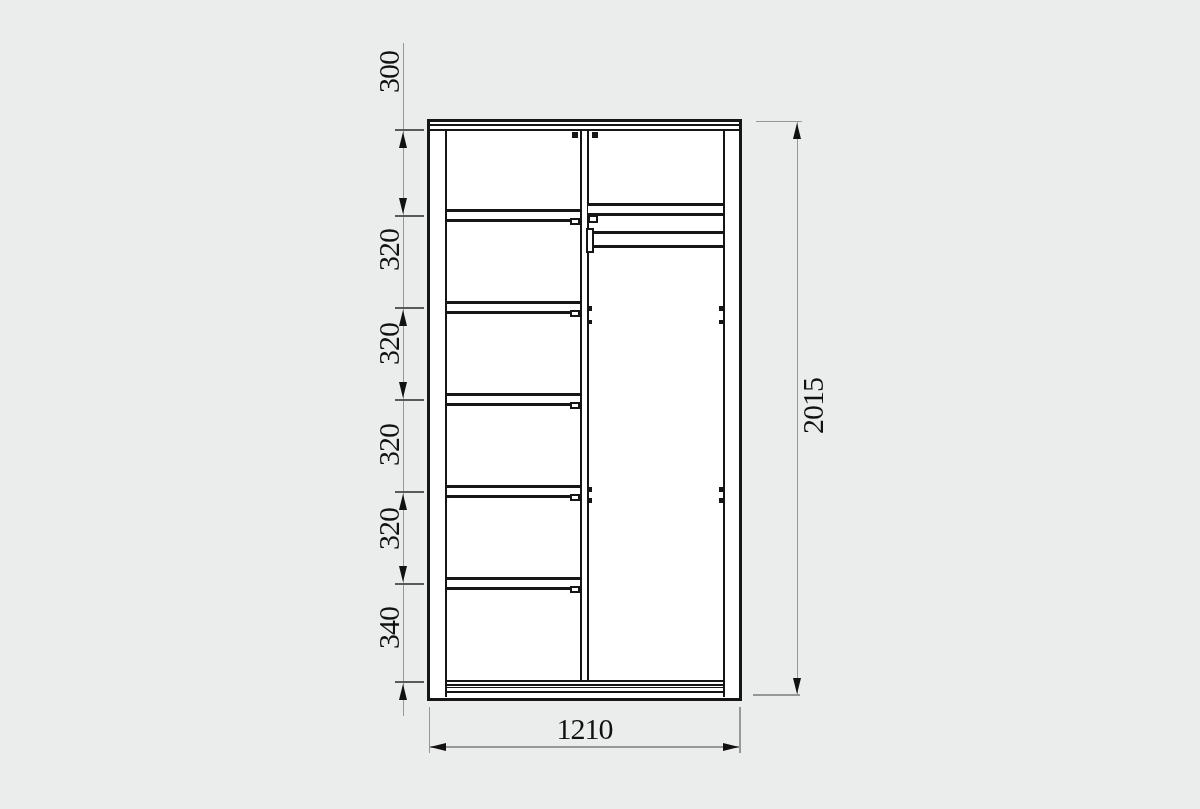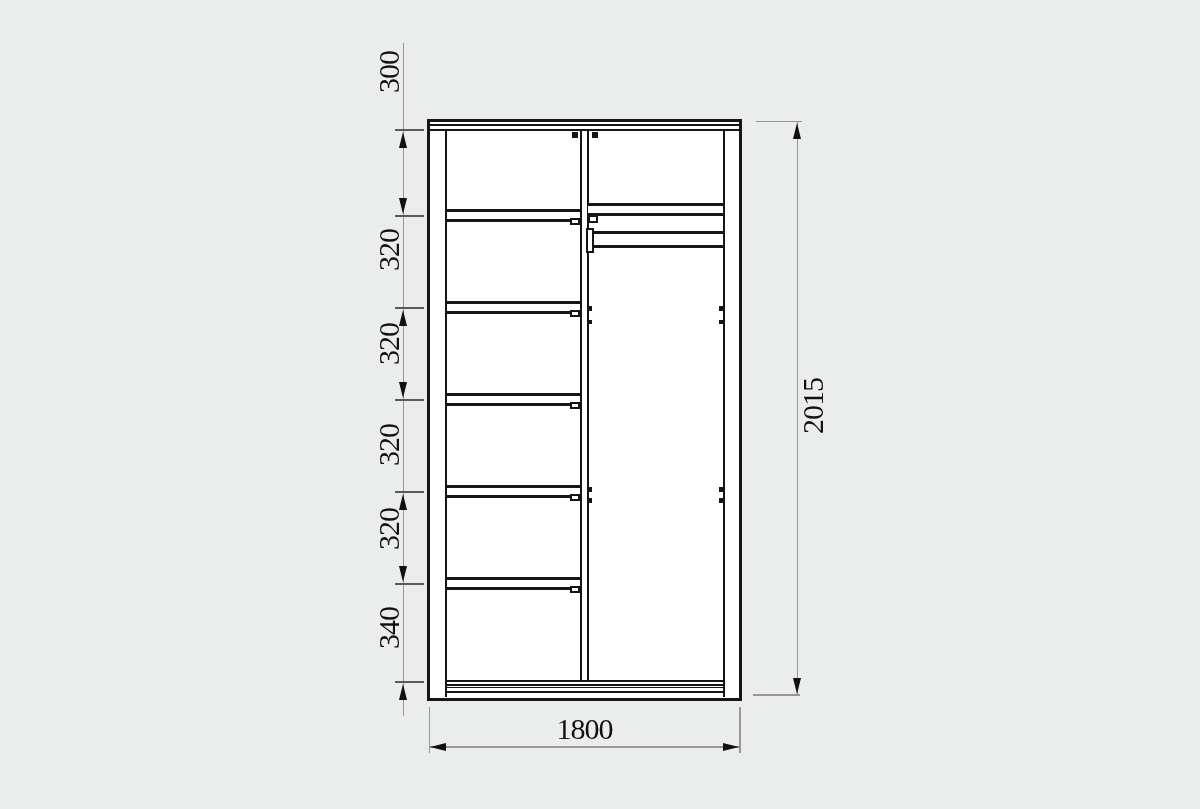--- a/index.html
+++ b/index.html
@@ -116,15 +116,15 @@
   <div class="abs dim" style="left:753px;top:694px;width:47px;height:1.5px;"></div>
   <div class="abs arrow up" style="left:792.75px;top:122.5px;"></div>
   <div class="abs arrow down" style="left:792.75px;top:677.5px;"></div>
   <div class="dimtext vert" style="left:813px;top:406px;">2015</div>
 
   <div class="abs dim" style="left:429px;top:746.25px;width:311px;height:1.5px;"></div>
   <div class="abs dim" style="left:428.5px;top:707px;width:1.5px;height:46px;"></div>
   <div class="abs dim" style="left:739.25px;top:707px;width:1.5px;height:46px;"></div>
   <div class="abs arrow left" style="left:430px;top:742.5px;"></div>
   <div class="abs arrow right" style="left:723px;top:742.5px;"></div>
-  <div class="dimtext" style="left:584.5px;top:729px;">1800</div>
+  <div class="dimtext" style="left:584.5px;top:729px;">1210</div>
 
 </div>
 
 </body></html>

